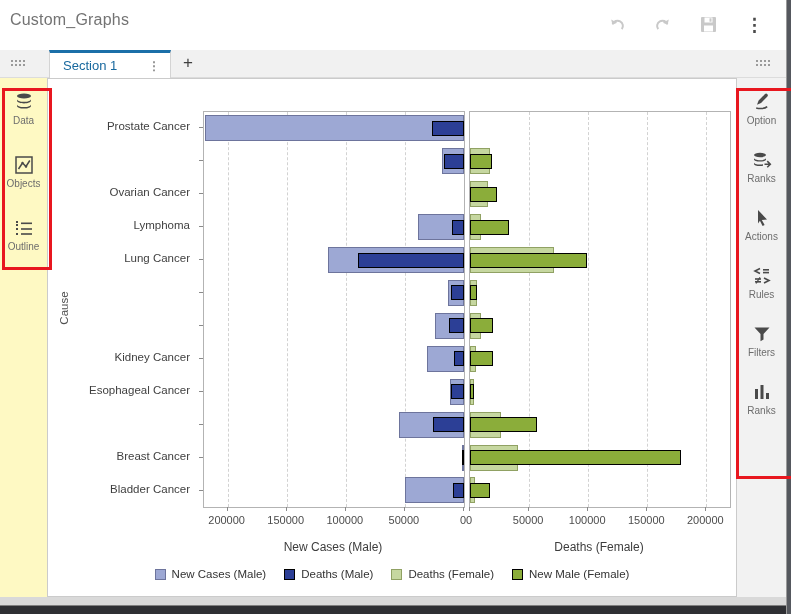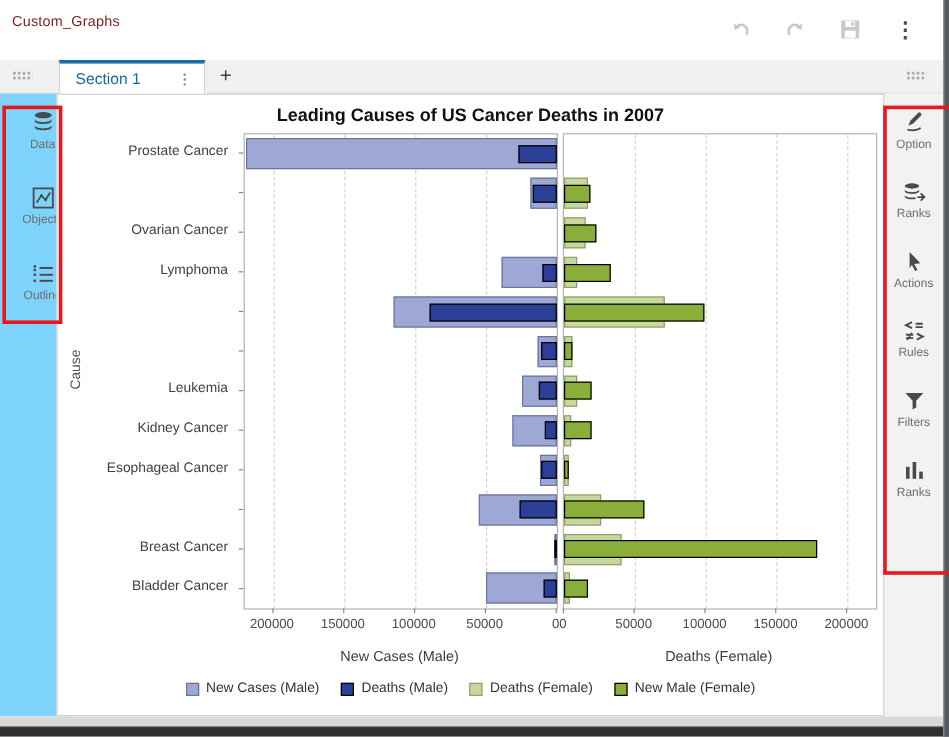--- a/index.html
+++ b/index.html
@@ -1,39 +1,39 @@
 <!DOCTYPE html>
 <html><head>
 <meta charset="utf-8">
 <style>
   html,body{margin:0;padding:0;background:#888;}
   .app{position:relative;width:791px;height:614px;background:#ffffff;overflow:hidden;
        font-family:"Liberation Sans",sans-serif;-webkit-font-smoothing:antialiased;}
   
   .titlebar{position:absolute;left:0;top:0;width:786px;height:50px;background:#fff;}
-  .app-title{position:absolute;left:10px;top:11px;font-size:12px;color:#7f1d1d;letter-spacing:.2px;}
+  .app-title{position:absolute;left:10px;top:11px;font-size:16px;color:#737373;letter-spacing:.2px;}
   .title-actions{position:absolute;left:607px;top:15px;display:flex;gap:27px;align-items:center;}
   .ticon{width:19px;height:19px;display:flex;align-items:center;justify-content:center;}
   .kebab{font-size:18px;color:#4a4a4a;line-height:18px;font-weight:bold;}
   
   .tabbar{position:absolute;left:0;top:50px;width:786px;height:28px;background:#f1f1f1;
           border-bottom:1px solid #dcdcdc;box-sizing:border-box;}
   .dots{width:17px;height:8px;
         background-image:radial-gradient(circle,#9a9a9a 1px,transparent 1.2px);
         background-size:4px 4px;}
   .handle-left{position:absolute;left:10px;top:9px;}
   .handle-right{position:absolute;left:755px;top:9px;}
   .tab-active{position:absolute;left:49px;top:0;width:122px;height:28px;background:#fff;
               border-top:3px solid #1b6fa8;border-left:1px solid #d4d4d4;border-right:1px solid #d4d4d4;
               box-sizing:border-box;display:flex;align-items:center;z-index:2;}
   .tab-label{margin-left:13px;font-size:13px;color:#17689e;flex:1;}
   .tab-kebab{margin-right:10px;color:#8a8a8a;font-size:12px;font-weight:bold;}
   .add-tab{position:absolute;left:179px;top:3px;font-size:17px;color:#3f3f3f;width:18px;text-align:center;}
   
-  .left-rail{position:absolute;left:0;top:78px;width:47px;height:519px;background:#7dd3fc;padding-left:12px;}
+  .left-rail{position:absolute;left:0;top:78px;width:47px;height:519px;background:#fef9c3;}
   .right-rail{position:absolute;left:737px;top:78px;width:49px;height:519px;background:#f2f2f2;}
   .rail-item{display:flex;flex-direction:column;align-items:center;cursor:pointer;}
   .left-rail .rail-item{margin-bottom:29px;}
   .left-rail .rail-item:first-child{margin-top:14px;}
   .right-rail .rail-item{margin-bottom:24px;}
   .right-rail .rail-item:first-child{margin-top:14px;}
   .rail-label{font-size:10px;color:#6d6d6d;margin-top:3px;max-width:47px;overflow:hidden;white-space:nowrap;}
   .rail-icon{width:20px;height:20px;}
   
   .anno{position:absolute;border:3px solid #e8171f;pointer-events:none;z-index:50;}
@@ -194,27 +194,26 @@
       <svg class="rail-icon" viewBox="0 0 20 20">
         <rect x="3" y="7" width="3" height="10" fill="#4a4a4a"></rect>
         <rect x="8.5" y="3" width="3" height="14" fill="#4a4a4a"></rect>
         <rect x="14" y="11" width="3" height="6" fill="#4a4a4a"></rect>
       </svg>
       <span class="rail-label">Ranks</span>
     </div>
   </div>
 
   <div class="canvas">
-    <div class="chart-title">Leading Causes of US Cancer Deaths in 2007</div>
     <div class="ylabel">Cause</div>
     <div class="cat-labels">
         <div class="cat-label" style="top: 9.45833px;">Prostate Cancer</div>
         <div class="cat-label" style="top: 75.2917px;">Ovarian Cancer</div>
         <div class="cat-label" style="top: 108.208px;">Lymphoma</div>
-        <div class="cat-label" style="top: 206.958px;">Leukemia</div>
+        <div class="cat-label" style="top: 141.125px;">Lung Cancer</div>
         <div class="cat-label" style="top: 239.875px;">Kidney Cancer</div>
         <div class="cat-label" style="top: 272.792px;">Esophageal Cancer</div>
         <div class="cat-label" style="top: 371.542px;">Bladder Cancer</div>
         <div class="cat-label" style="top: 338.625px;">Breast Cancer</div>
       </div>
     <div class="yticks">
         <div class="ytick" style="top: 16.4583px;"></div>
         <div class="ytick" style="top: 49.375px;"></div>
         <div class="ytick" style="top: 82.2917px;"></div>
         <div class="ytick" style="top: 115.208px;"></div>

